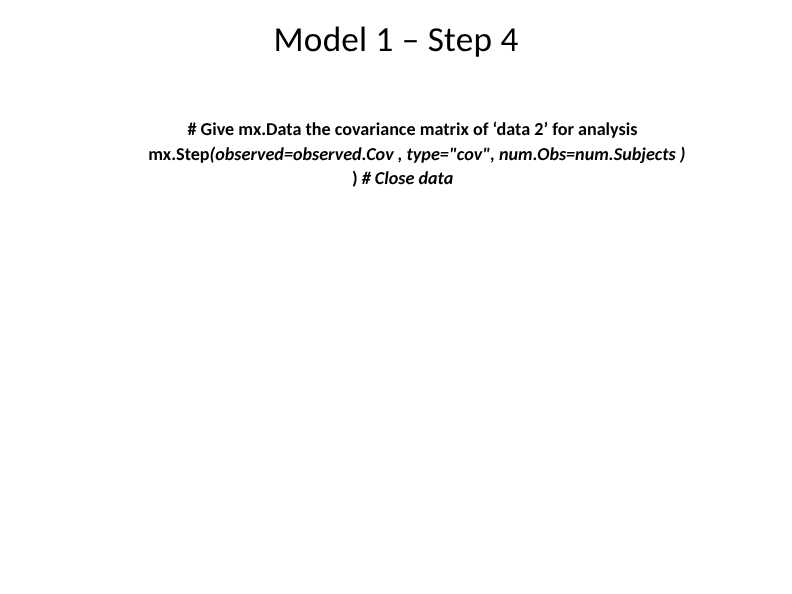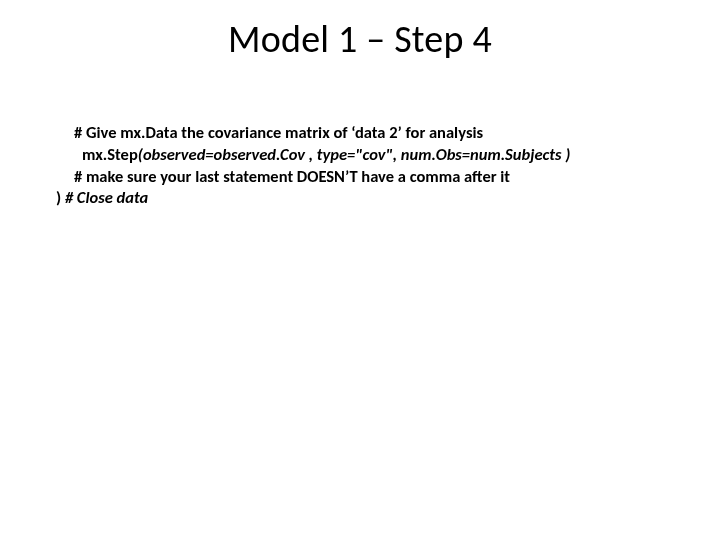--- a/index.html
+++ b/index.html
@@ -16,32 +16,33 @@
     width: 720px;
     height: 540px;
     box-sizing: border-box;
   }
   .title {
     position: absolute;
     top: 16px;
     left: 0;
     width: 720px;
     text-align: center;
-    font-size: 38px;
+    font-size: 32px;
     font-weight: 400;
     letter-spacing: 0.2px;
   }
   .body-block {
     position: absolute;
-    top: 122px;
+    top: 108px;
     left: 44px;
     width: 632px;
     font-size: 16.5px;
     line-height: 1.32;
     font-weight: 700;
+    text-align: center;
   }
   .line {
     white-space: nowrap;
   }
   .indent-1 { padding-left: 30px; }
   .indent-2 { padding-left: 38px; }
   .indent-0 { padding-left: 12px; }
   .italic { font-style: italic; }
 </style>
 </head>
@@ -52,21 +53,20 @@
   <div class="title">Model 1 – Step 4</div>
 
   <div class="body-block">
 
     <div class="line indent-1"># Give mx.Data the covariance matrix of ‘data 2’ for analysis</div>
 
     <div class="line indent-2">
       <span> mx.Step</span><span class="italic">(observed=observed.Cov , type="cov", num.Obs=num.Subjects )</span>
     </div>
 
-    <div class="line indent-1"># make sure your last statement DOESN’T have a comma after it</div>
 
     <div class="line indent-0">
       <span>) </span><span class="italic"># Close data</span>
     </div>
 
   </div>
 
 </div>
 
 </body></html>

